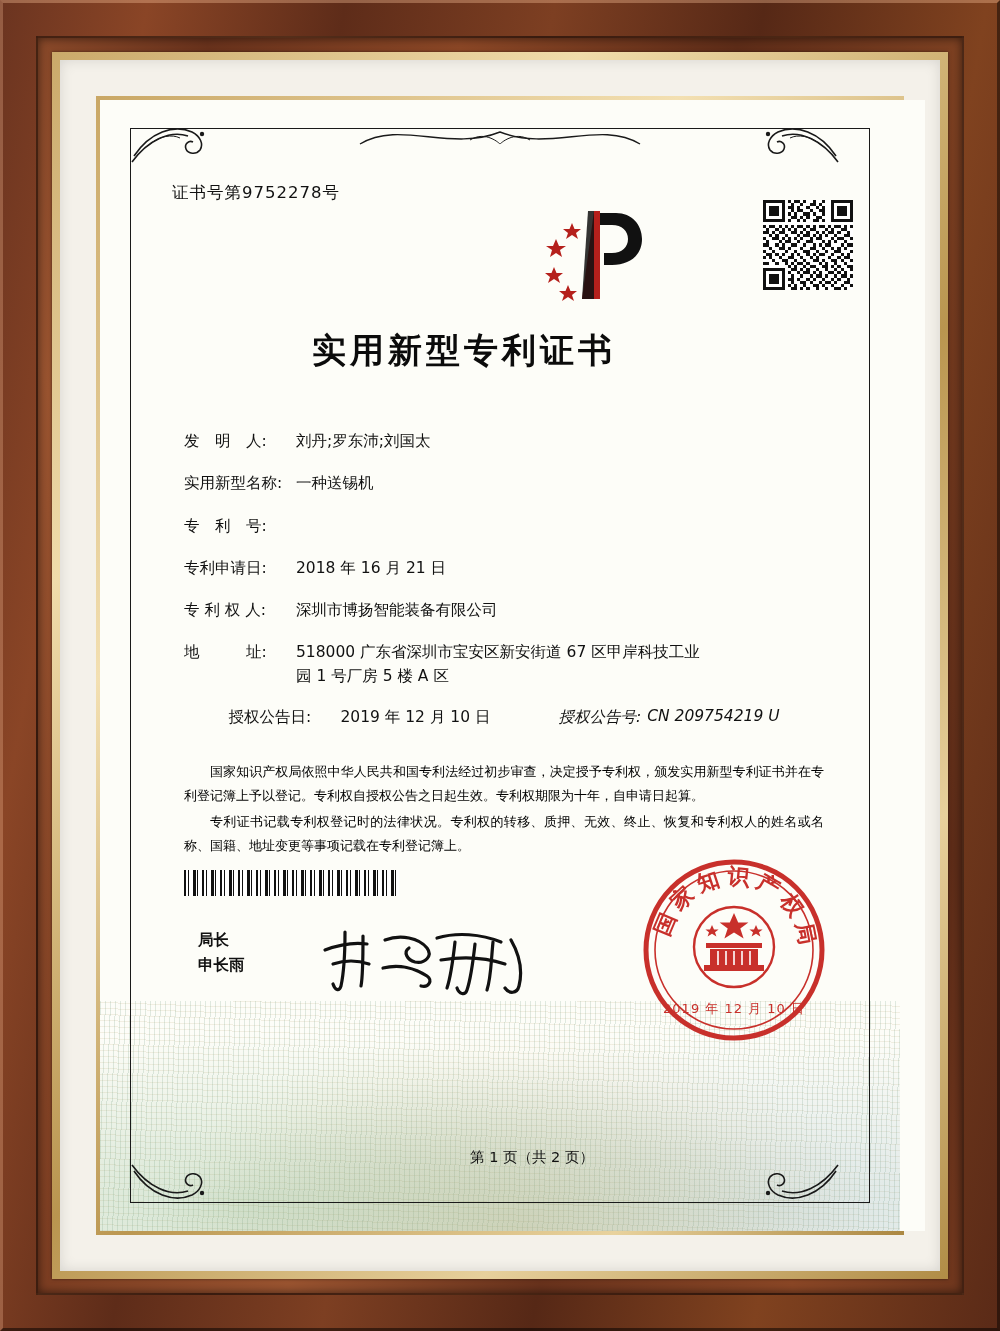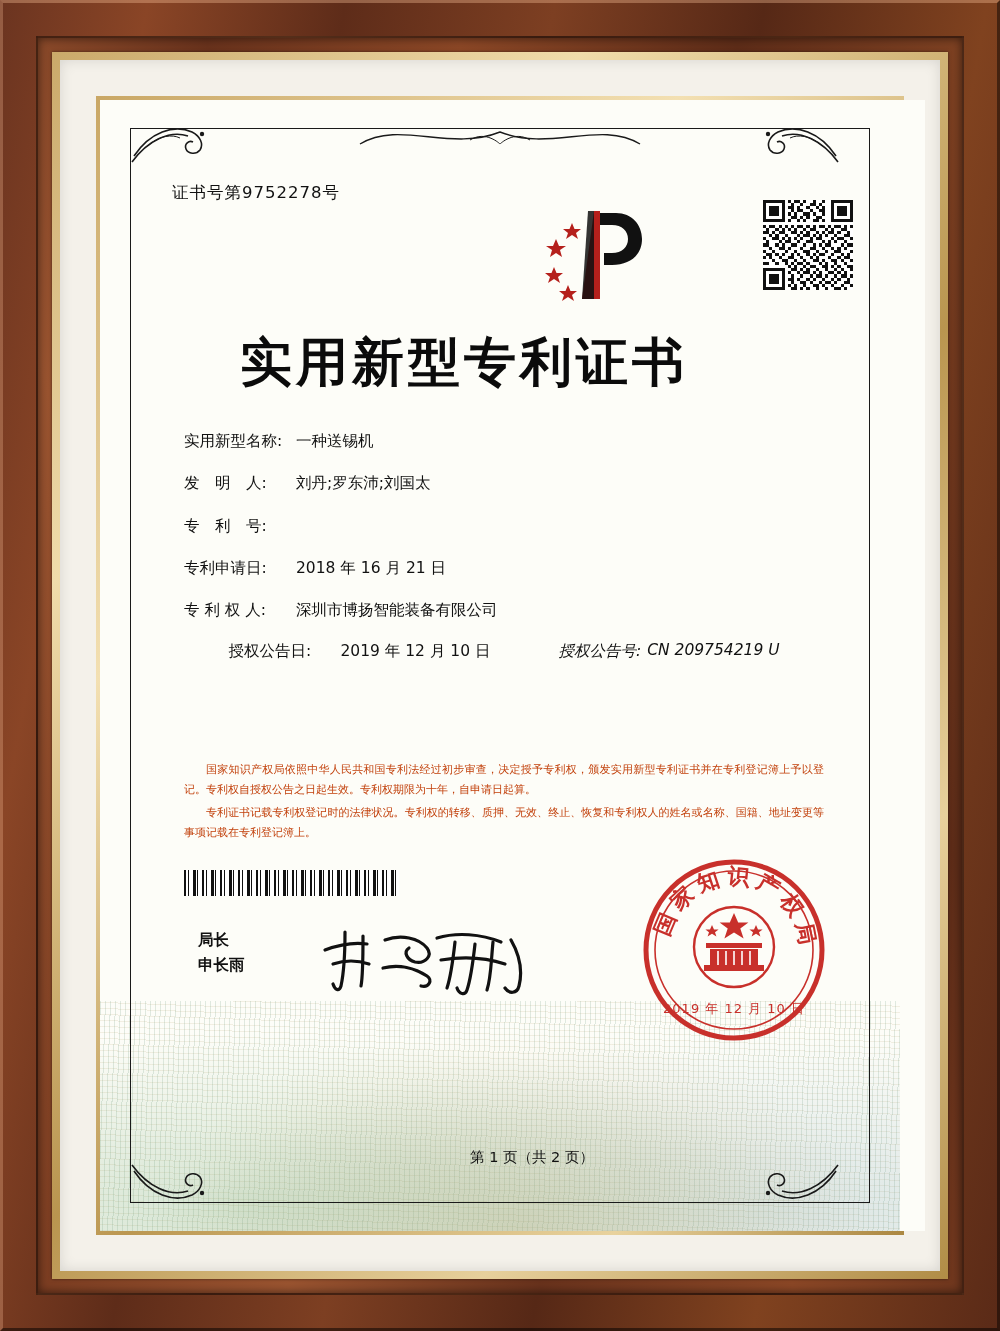--- a/index.html
+++ b/index.html
@@ -74,35 +74,35 @@
   
   .cert-no{
     position:absolute;left:72px;top:82px;
     font-size:16.5px;letter-spacing:1px;color:#111;
     font-family:"DejaVu Sans","Liberation Sans",sans-serif;
   }
   .logo{position:absolute;left:438px;top:105px;width:120px;height:100px;}
   .qr{position:absolute;right:72px;top:100px;width:90px;height:90px;}
   .title{
     position:absolute;left:0;top:228px;width:728px;text-align:center;
-    font-size:52px;font-weight:bold;letter-spacing:4px;color:#0b0b0b;
+    font-size:34px;font-weight:bold;letter-spacing:4px;color:#0b0b0b;
     font-family:"DejaVu Sans","Liberation Sans",sans-serif;
   }
   .fields{position:absolute;left:84px;top:330px;width:640px;}
   .row{display:flex;align-items:flex-start;margin-bottom:19px;font-size:15.5px;color:#111;line-height:1.5;}
   .lbl{width:112px;flex:0 0 112px;letter-spacing:0px;}
   .val{flex:1;}
   .val .l2{display:block;}
   .row-pub{display:flex;font-size:15.5px;color:#111;margin-bottom:6px;justify-content:center;}
   .pub-left{width:330px;display:flex;}
   .pub-right{display:flex;font-style:italic;}
   .pub-right .lbl{width:auto;flex:0 0 auto;margin-right:6px;}
   .para{
     position:absolute;left:84px;top:660px;width:640px;
-    font-size:11px;color:#c2410c;line-height:1.85;text-align:justify;
+    font-size:13px;color:#000000;line-height:1.85;text-align:justify;
     font-family:"DejaVu Serif","Liberation Serif",serif;
   }
   .para p{margin:0 0 2px 0;text-indent:2em;}
   .barcode{
     position:absolute;left:84px;top:770px;width:215px;height:26px;
     background:repeating-linear-gradient(90deg,
       #111 0 2px,#fff 2px 4px,#111 4px 5px,#fff 5px 9px,#111 9px 12px,#fff 12px 13px,
       #111 13px 14px,#fff 14px 18px);
   }
   .director{
@@ -416,37 +416,44 @@
           <rect x="20" y="28" width="1" height="1"></rect>
           <rect x="23" y="28" width="2" height="1"></rect>
           <rect x="26" y="28" width="1" height="1"></rect>
       </g>
     </svg>
 
     <div class="title">实用新型专利证书</div>
 
     <div class="fields">
       <div class="row">
+        <div class="lbl">发　明　人:</div>
+        <div class="val">刘丹;罗东沛;刘国太</div>
+      </div>
+      <div class="row">
         <div class="lbl">实用新型名称:</div>
         <div class="val">一种送锡机</div>
-      </div>
-      <div class="row">
-        <div class="lbl">发　明　人:</div>
-        <div class="val">刘丹;罗东沛;刘国太</div>
       </div>
       <div class="row">
         <div class="lbl">专　利　号:</div>
       </div>
       <div class="row">
         <div class="lbl">专利申请日:</div>
         <div class="val">2018 年 16 月 21 日</div>
       </div>
       <div class="row">
         <div class="lbl">专 利 权 人:</div>
         <div class="val">深圳市博扬智能装备有限公司</div>
+      </div>
+      <div class="row">
+        <div class="lbl">地　　　址:</div>
+        <div class="val">
+          <span>518000 广东省深圳市宝安区新安街道 67 区甲岸科技工业</span>
+          <span class="l2">园 1 号厂房 5 楼 A 区</span>
+        </div>
       </div>
       <div class="row-pub">
         <div class="pub-left">
           <div class="lbl">授权公告日:</div>
           <div>2019 年 12 月 10 日</div>
         </div>
         <div class="pub-right">
           <div class="lbl">授权公告号:</div>
           <div>CN 209754219 U</div>
         </div>

